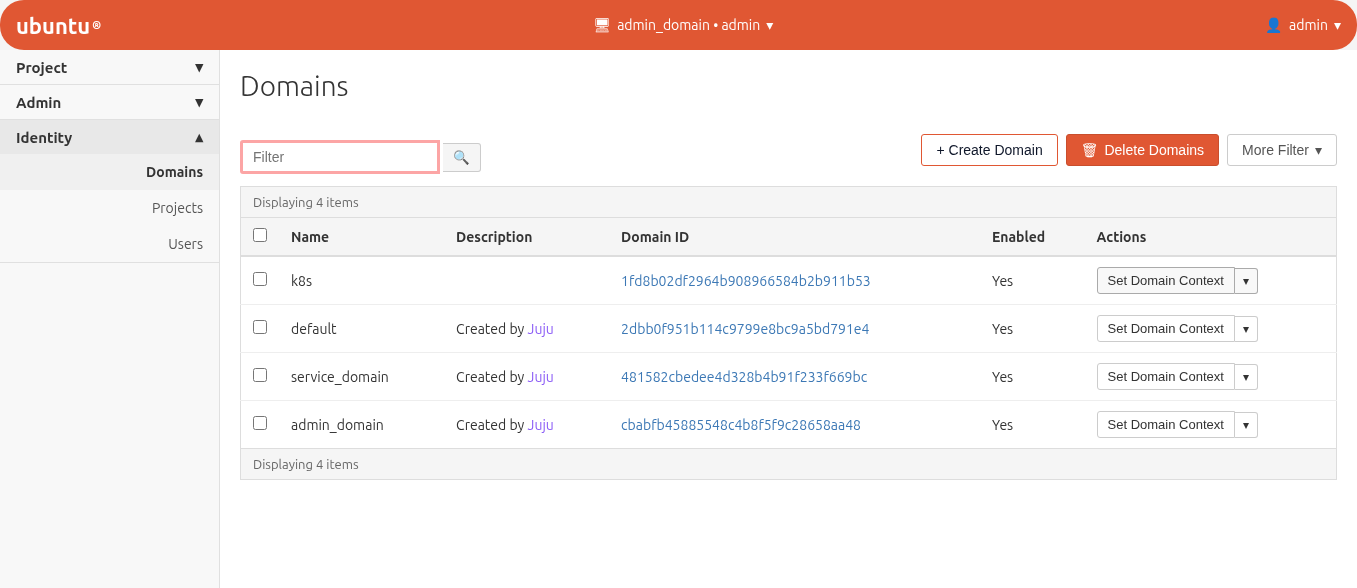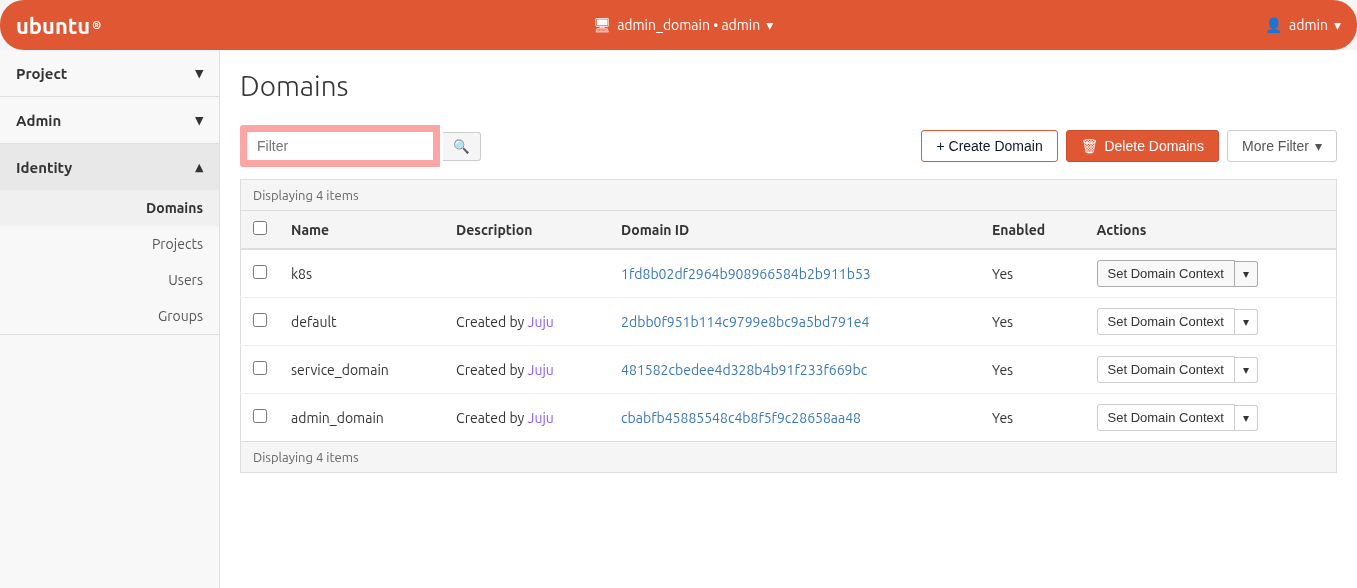--- a/index.html
+++ b/index.html
@@ -57,21 +57,21 @@
       flex-shrink: 0;
       overflow-y: auto;
     }
     .sidebar-section {
       border-bottom: 1px solid #e0e0e0;
     }
     .sidebar-section-header {
       display: flex;
       justify-content: space-between;
       align-items: center;
-      padding: 14px 16px;
+      padding: 8px 16px;
       font-weight: bold;
       font-size: 15px;
       color: #333;
       cursor: pointer;
       background: #f8f8f8;
     }
     .sidebar-item {
       padding: 10px 16px;
       text-align: right;
       color: #555;
@@ -120,27 +120,28 @@
       align-items: center;
       justify-content: flex-end;
       padding: 8px 20px 12px;
       gap: 8px;
     }
     .filter-input-wrapper {
       position: relative;
       margin-right: auto;
     }
     .filter-input {
-      border: 7px solid #fca5a5;
+      border: 3px solid #fca5a5;
       border-radius: 3px 0 0 3px;
       padding: 6px 10px;
       font-size: 14px;
       width: 200px;
       outline: none;
       color: #999;
+      margin-top: 15px;
     }
     .filter-btn {
       border: 1px solid #ccc;
       border-left: none;
       background: #f5f5f5;
       padding: 6px 10px;
       cursor: pointer;
       border-radius: 0 3px 3px 0;
       color: #555;
     }
@@ -313,23 +314,20 @@
       </div>
       <div class="sidebar-item active">
         <span>Domains</span>
       </div>
       <div class="sidebar-item">
         <span>Projects</span>
       </div>
       <div class="sidebar-item">
         <span>Users</span>
       </div>
-      <div class="sidebar-item">
-        <span>Groups</span>
-      </div>
     </div>
   </div>
 
   <div class="main">
 
 
     <div class="page-heading">Domains</div>
 
     <div class="toolbar">
       <div class="filter-input-wrapper">

